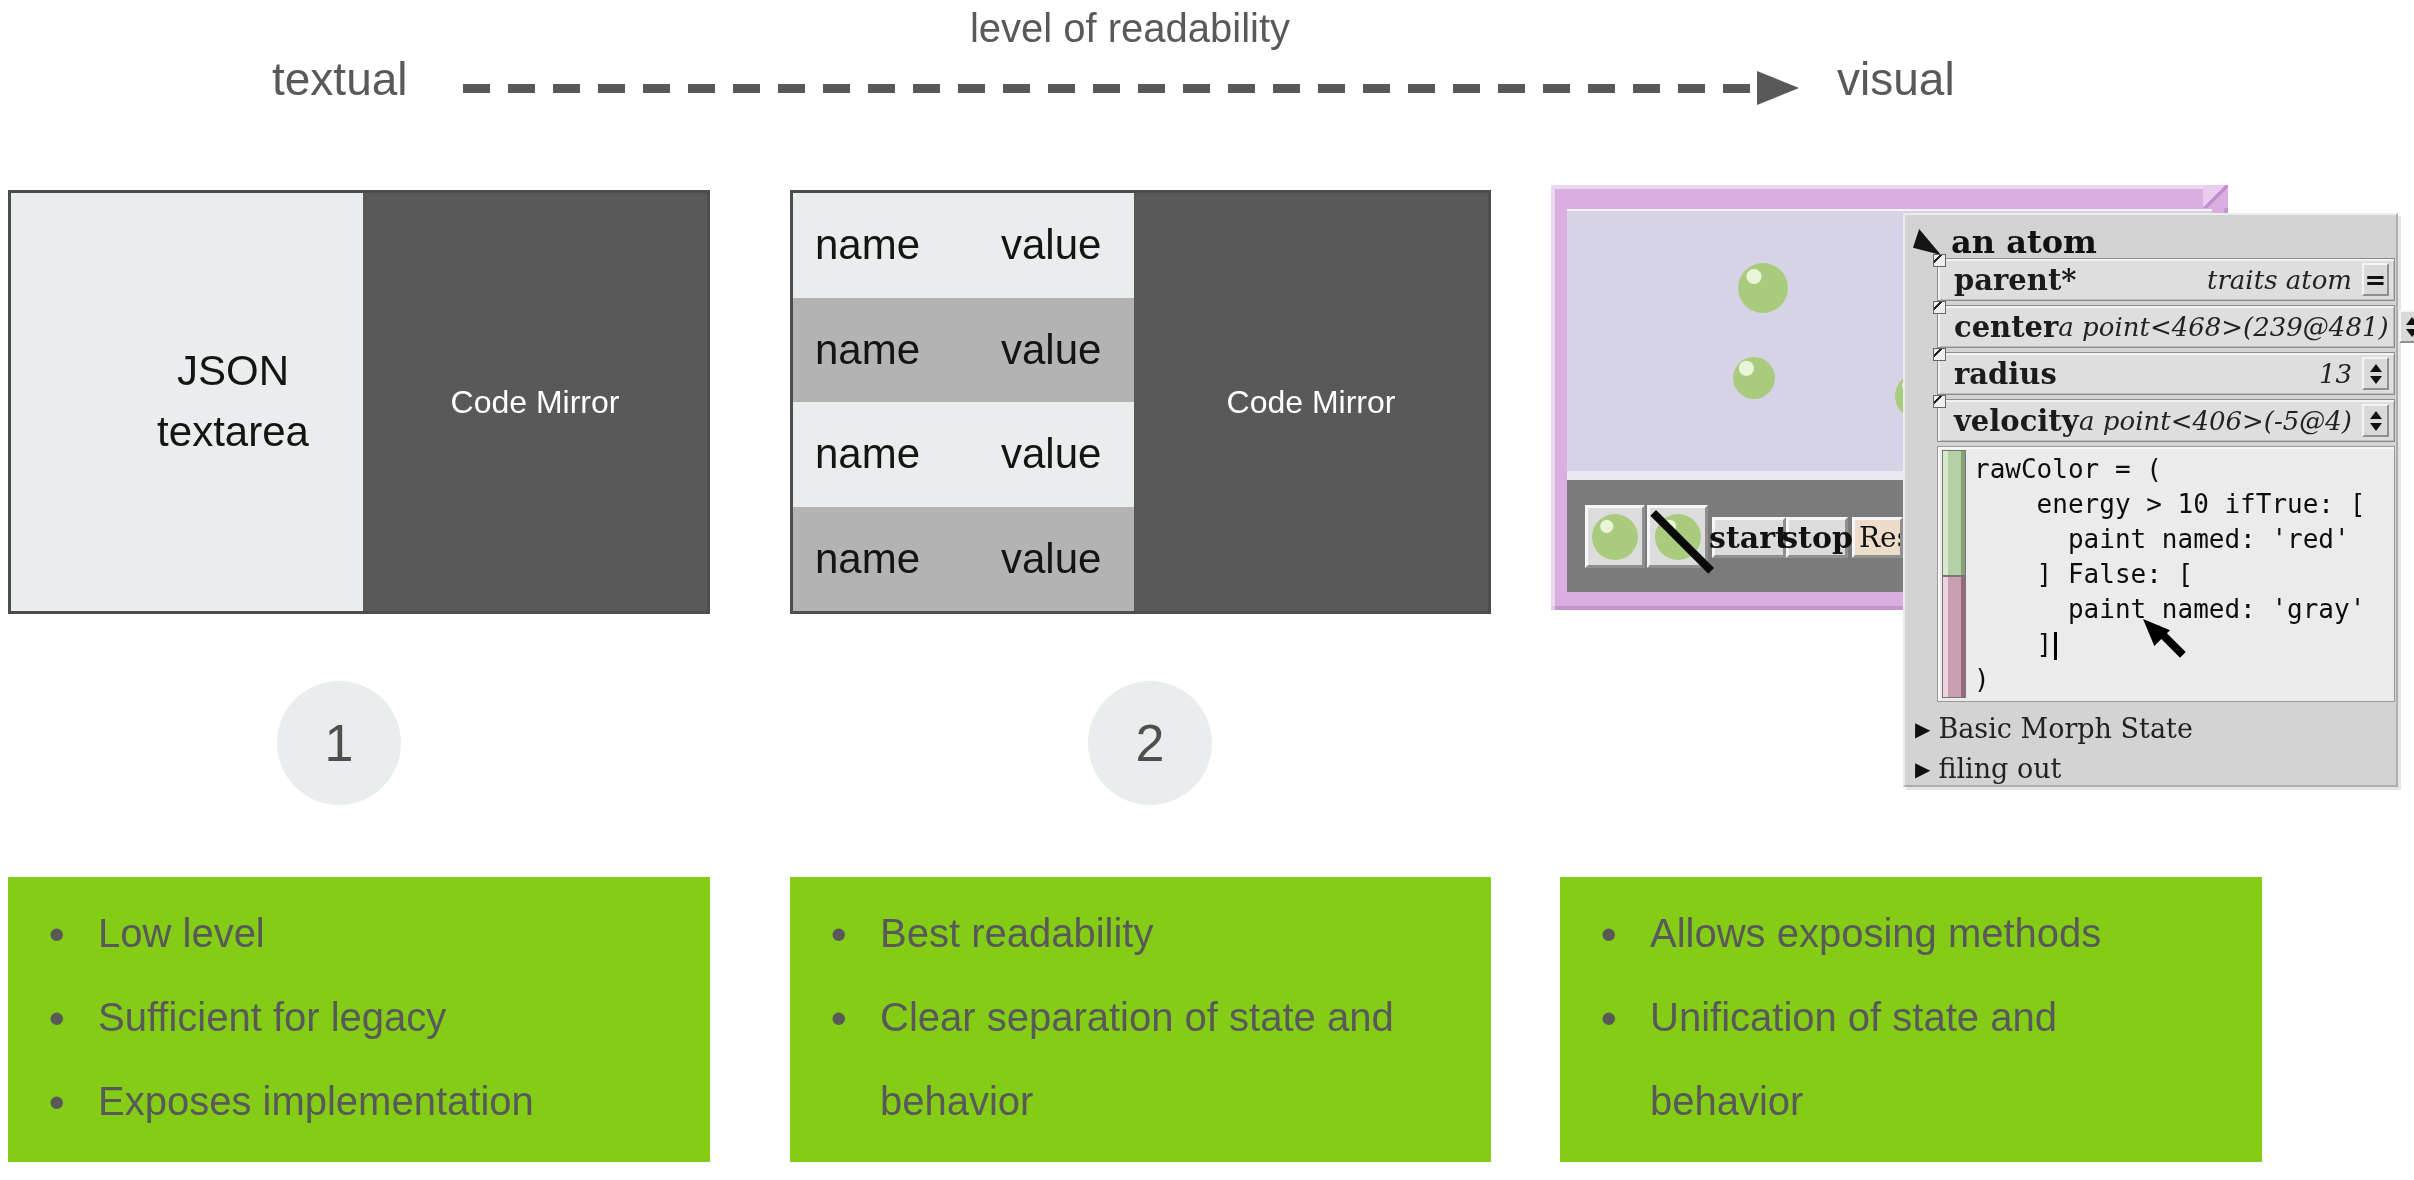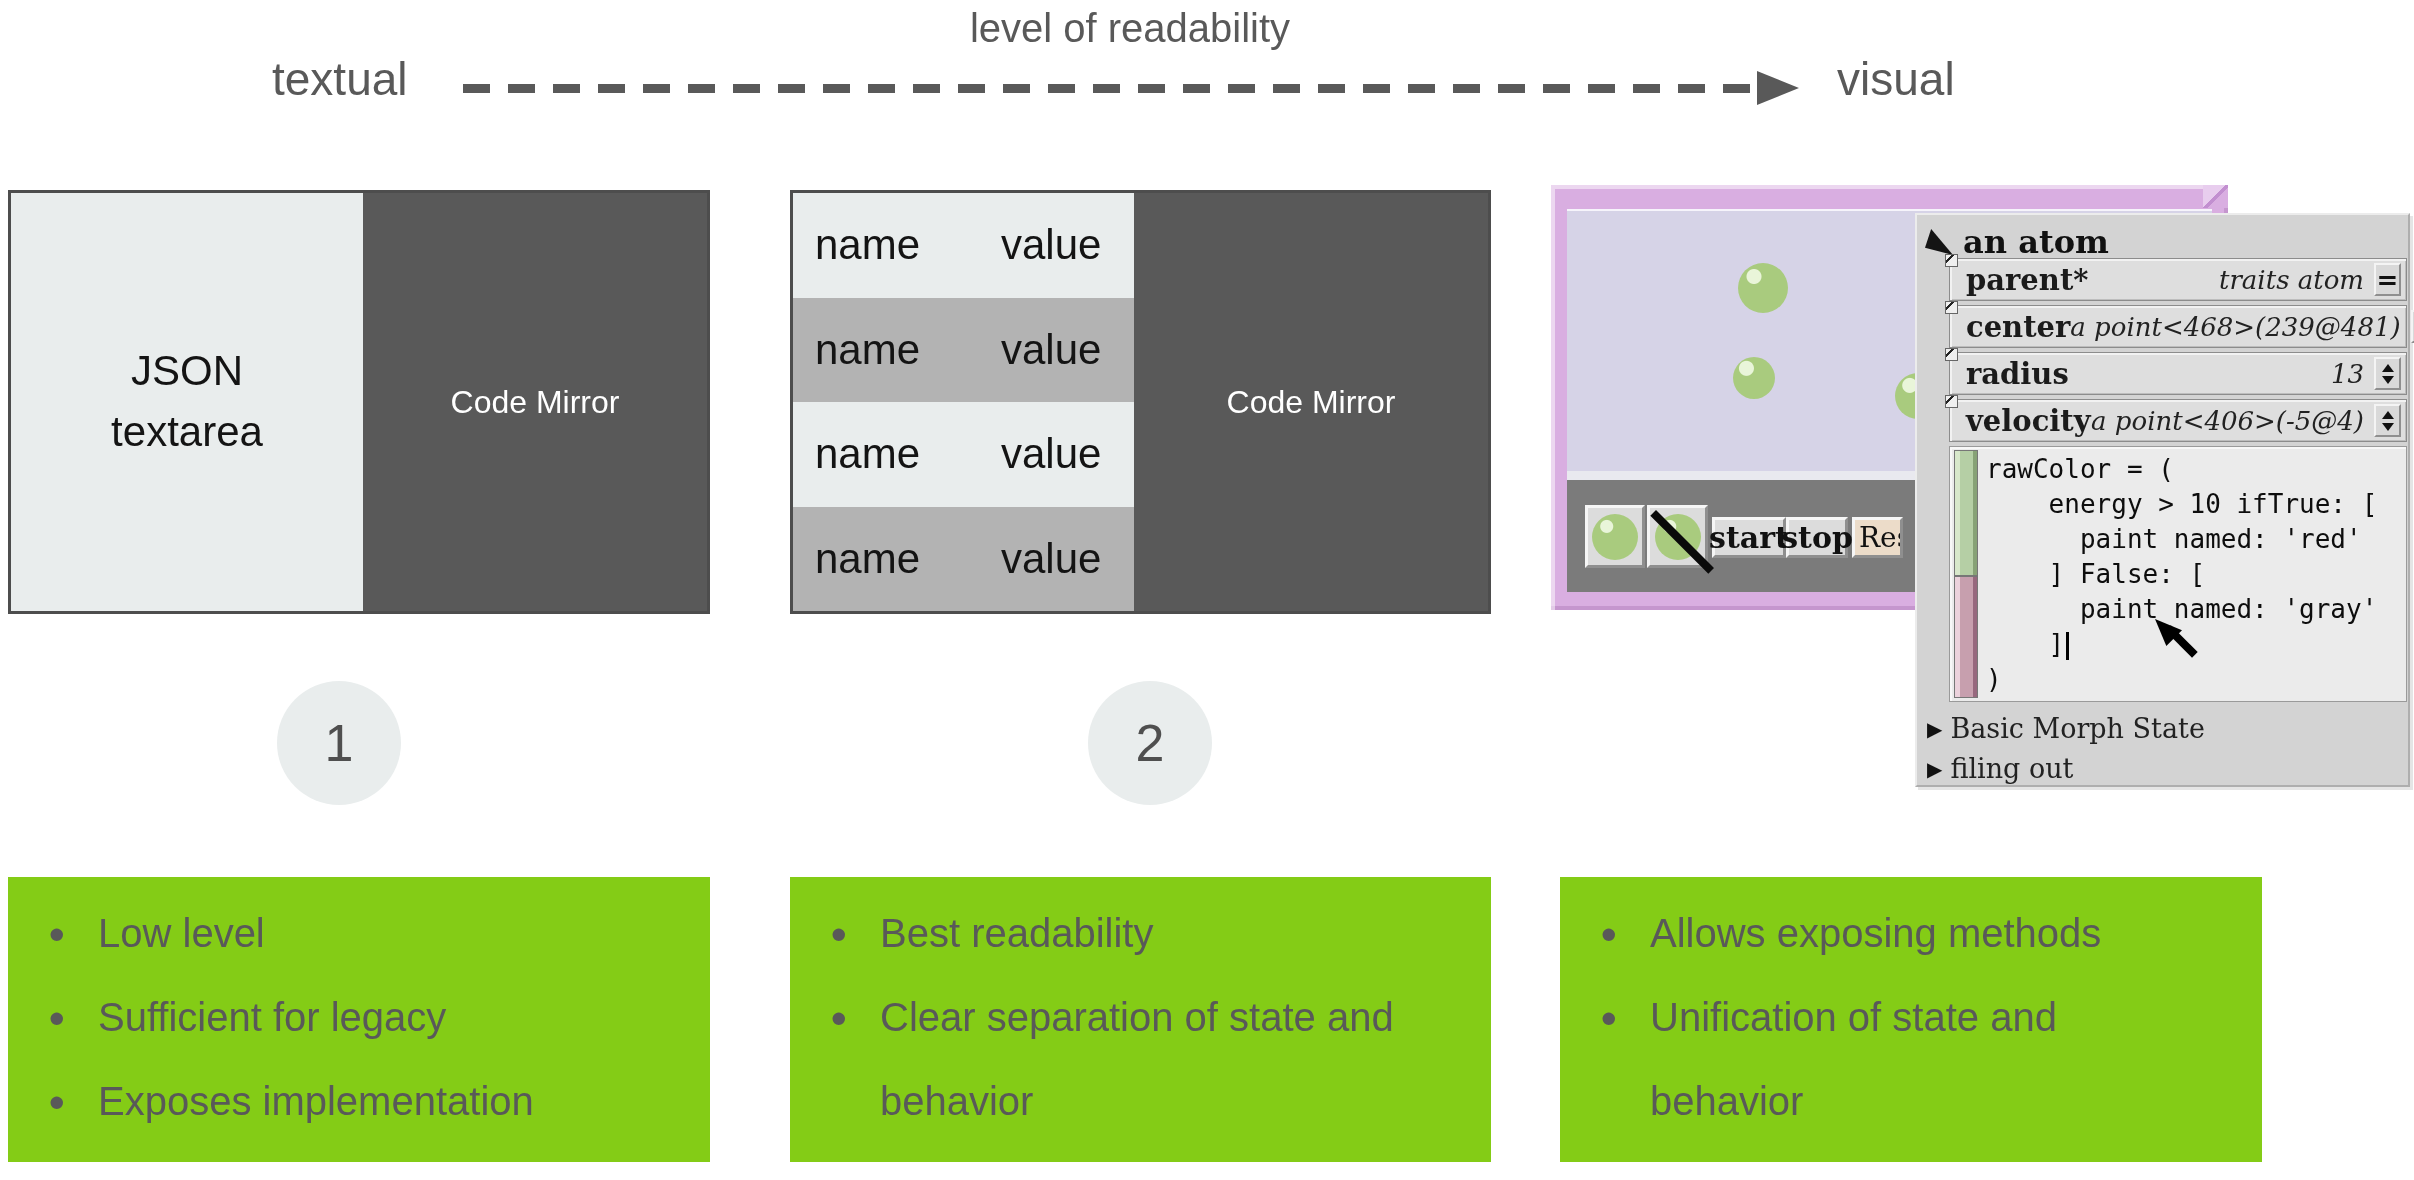--- a/index.html
+++ b/index.html
@@ -12,21 +12,21 @@
   .axis-right{left:1837px;top:52px;font-size:46px;color:#595959;}
   .axis-dash{left:463px;top:84px;width:1294px;height:9px;
     background:repeating-linear-gradient(90deg,#595959 0 27px,transparent 27px 45px);}
   .axis-head{left:1757px;top:71px;width:0;height:0;
     border-left:42px solid #595959;border-top:17px solid transparent;border-bottom:17px solid transparent;}
 
   
   .dbox{top:190px;height:424px;border:3px solid #4d4d4d;box-sizing:border-box;display:flex;}
   .box1{left:8px;width:702px;}
   .box2{left:790px;width:701px;}
-  .half-light{background:#e9eded;display:flex;align-items:center;justify-content:center;}
+  .half-light{background:#e9eded;display:flex;align-items:center;justify-content:flex-end;}
   .half-dark{background:#595959;display:flex;align-items:center;justify-content:center;flex:1;}
   .box1 .half-light{width:352px;}
   .jsonlabel{width:260px;text-align:center;font-size:42px;line-height:1.45;color:#141414;}
   .cmlabel{width:210px;text-align:center;font-size:32px;line-height:1.45;color:#ffffff;}
   .rowcol{width:341px;display:grid;grid-template-rows:1fr 1fr 1fr 1fr;}
   .nvrow{display:flex;align-items:center;padding-left:22px;font-size:42px;color:#141414;}
   .nvrow.even{background:#e9eded;}
   .nvrow.odd{background:#b3b3b3;}
   .nvname{width:186px;}
 
@@ -68,21 +68,21 @@
     font-family:"DejaVu Serif","Liberation Serif",serif;font-weight:bold;font-size:30px;color:#111;}
   .btn-start{left:161px;top:332px;width:74px;height:41px;}
   .btn-stop{left:235px;top:332px;width:62px;height:41px;}
   .btn-resize{left:301px;top:332px;width:51px;height:41px;background:#ecdcc9;font-weight:normal;
     font-size:28px;overflow:hidden;justify-content:flex-start;padding-left:4px;}
 
   
   .outliner{left:352px;top:28px;width:495px;height:574px;background:#d3d3d3;box-sizing:border-box;
     border-top:2px solid #ececec;border-left:2px solid #ececec;
     border-right:2px solid #aeaeae;border-bottom:2px solid #aeaeae;
-    box-shadow:3px 3px 0 rgba(0,0,0,.10);margin-left:12px;}
+    box-shadow:3px 3px 0 rgba(0,0,0,.10);}
   .out-marker{left:8px;top:14px;width:28px;height:26px;background:#141414;
     clip-path:polygon(22% 0,100% 100%,0 72%);}
   .out-title{left:46px;top:8px;font-family:"DejaVu Serif","Liberation Serif",serif;
     font-weight:bold;font-size:32px;color:#111;}
   .slotrow{position:absolute;left:32px;width:458px;height:43px;background:#dedede;
     border:1px solid #8c8c8c;box-sizing:border-box;
     box-shadow:inset 2px 2px 0 #f2f2f2, inset -1px -1px 0 #bdbdbd;
     display:flex;align-items:center;padding:0 5px 0 16px;}
   .slot0{top:43px;} .slot1{top:90px;} .slot2{top:137px;} .slot3{top:184px;}
   .popout{position:absolute;left:-5px;top:-5px;width:13px;height:13px;background:#efefef;

